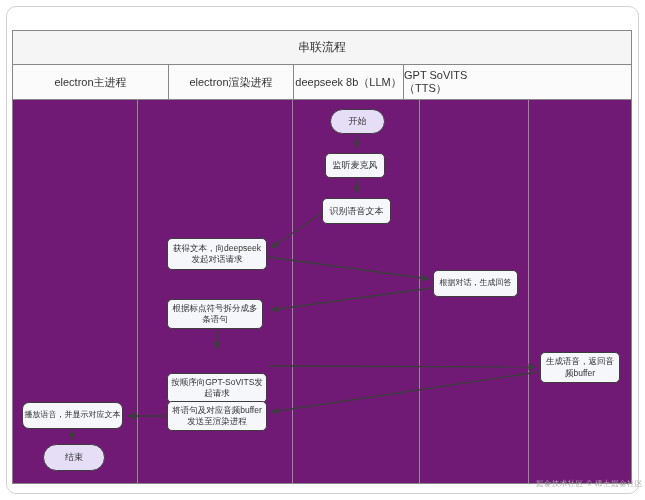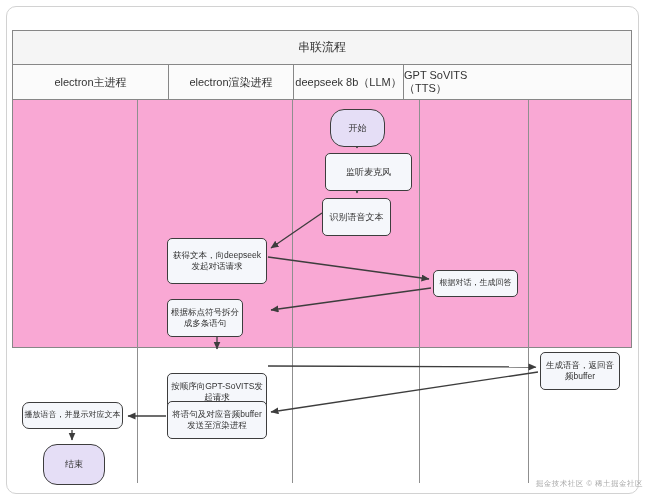--- a/index.html
+++ b/index.html
@@ -6,22 +6,22 @@
   body{
     width:645px;height:500px;position:relative;background:#ffffff;
     font-family:"Liberation Sans","DejaVu Sans",sans-serif;
     overflow:hidden;color:#333;
   }
   .outer-frame{
     position:absolute;left:6px;top:6px;width:631px;height:486px;
     border:1px solid #d2d2d2;border-radius:10px;
   }
   .swim-table{
-    position:absolute;left:12px;top:30px;width:620px;height:318px;
-    border:1px solid #878787;box-sizing:border-box;background:#f9a8d4;
+    position:absolute;left:12px;top:30px;width:620px;height:454px;
+    border:1px solid #878787;box-sizing:border-box;background:#701a75;
   }
   .title-row{
     height:34px;border-bottom:1px solid #878787;background:#f5f5f5;
     display:flex;align-items:center;justify-content:center;
     font-size:12px;color:#333;box-sizing:border-box;
   }
   .header-row{
     height:35px;border-bottom:1px solid #878787;background:#fbfbfb;
     display:flex;box-sizing:border-box;
   }
@@ -35,21 +35,21 @@
     display:flex;height:383px;box-sizing:border-box;
   }
   .lane-col{box-sizing:border-box;border-right:1px solid #8f8f8f;}
   .lane-col:last-child{border-right:none;}
   .w1{width:125px;} .w2{width:156px;} .w3{width:127px;} .w4{width:110px;} .w5{width:102px;}
 
   .node{
     position:absolute;box-sizing:border-box;
     border:1.4px solid #3d3d3d;border-radius:5px;background:#f5f7fb;
     display:flex;align-items:center;justify-content:center;text-align:center;
-    font-size:9px;line-height:1.35;color:#333;padding:18px 3px;
+    font-size:9px;line-height:1.35;color:#333;padding:5px 3px;
     z-index:3;
   }
   .terminator{
     border-radius:14px;background:#e5def6;
   }
   .small-text{font-size:8.5px;}
   .nowrap{white-space:nowrap;font-size:8px;padding:1px 13px;}
   .edges-svg{position:absolute;left:0;top:0;z-index:2;}
   .watermark{
     position:absolute;right:2px;top:479px;font-size:7.5px;color:#a9a9a9;
@@ -93,33 +93,33 @@
     <line x1="217" y1="330" x2="217" y2="349" marker-end="url(#ah)"></line>
     <line x1="268" y1="366" x2="536" y2="367" marker-end="url(#ah)"></line>
     <line x1="538" y1="372" x2="271" y2="412" marker-end="url(#ah)"></line>
     <line x1="166" y1="416" x2="128" y2="416" marker-end="url(#ah)"></line>
     <line x1="72" y1="430" x2="72" y2="440" marker-end="url(#ah)"></line>
   </g>
 </svg>
 
 <div class="node terminator" style="left:330px;top:109px;width:55px;height:25px;">开始</div>
 
-<div class="node" style="left:325px;top:153px;width:87px;height:25px;">监听麦克风</div>
+<div class="node" style="left:325px;top:153px;width:60px;height:25px;">监听麦克风</div>
 
 <div class="node" style="left:322px;top:198px;width:69px;height:26px;">识别语音文本</div>
 
-<div class="node small-text" style="left:167px;top:238px;width:100px;height:46px;">获得文本，向deepseek发起对话请求</div>
+<div class="node small-text" style="left:167px;top:238px;width:100px;height:32px;">获得文本，向deepseek发起对话请求</div>
 
 <div class="node nowrap" style="left:433px;top:270px;width:85px;height:27px;">根据对话，生成回答</div>
 
-<div class="node small-text" style="left:167px;top:299px;width:76px;height:30px;">根据标点符号拆分成多条语句</div>
+<div class="node small-text" style="left:167px;top:299px;width:96px;height:30px;">根据标点符号拆分成多条语句</div>
 
 <div class="node small-text" style="left:167px;top:373px;width:100px;height:30px;">按顺序向GPT-SoVITS发起请求</div>
 
 <div class="node small-text" style="left:540px;top:352px;width:80px;height:31px;">生成语音，返回音频buffer</div>
 
 <div class="node small-text" style="left:167px;top:401px;width:100px;height:30px;">将语句及对应音频buffer发送至渲染进程</div>
 
 <div class="node nowrap" style="left:22px;top:402px;width:101px;height:27px;border-radius:7px;">播放语音，并显示对应文本</div>
 
-<div class="node terminator" style="left:43px;top:444px;width:62px;height:41px;">结束</div>
+<div class="node terminator" style="left:43px;top:444px;width:62px;height:27px;">结束</div>
 
 <div class="watermark">掘金技术社区 © 稀土掘金社区</div>
 
 </body></html>

